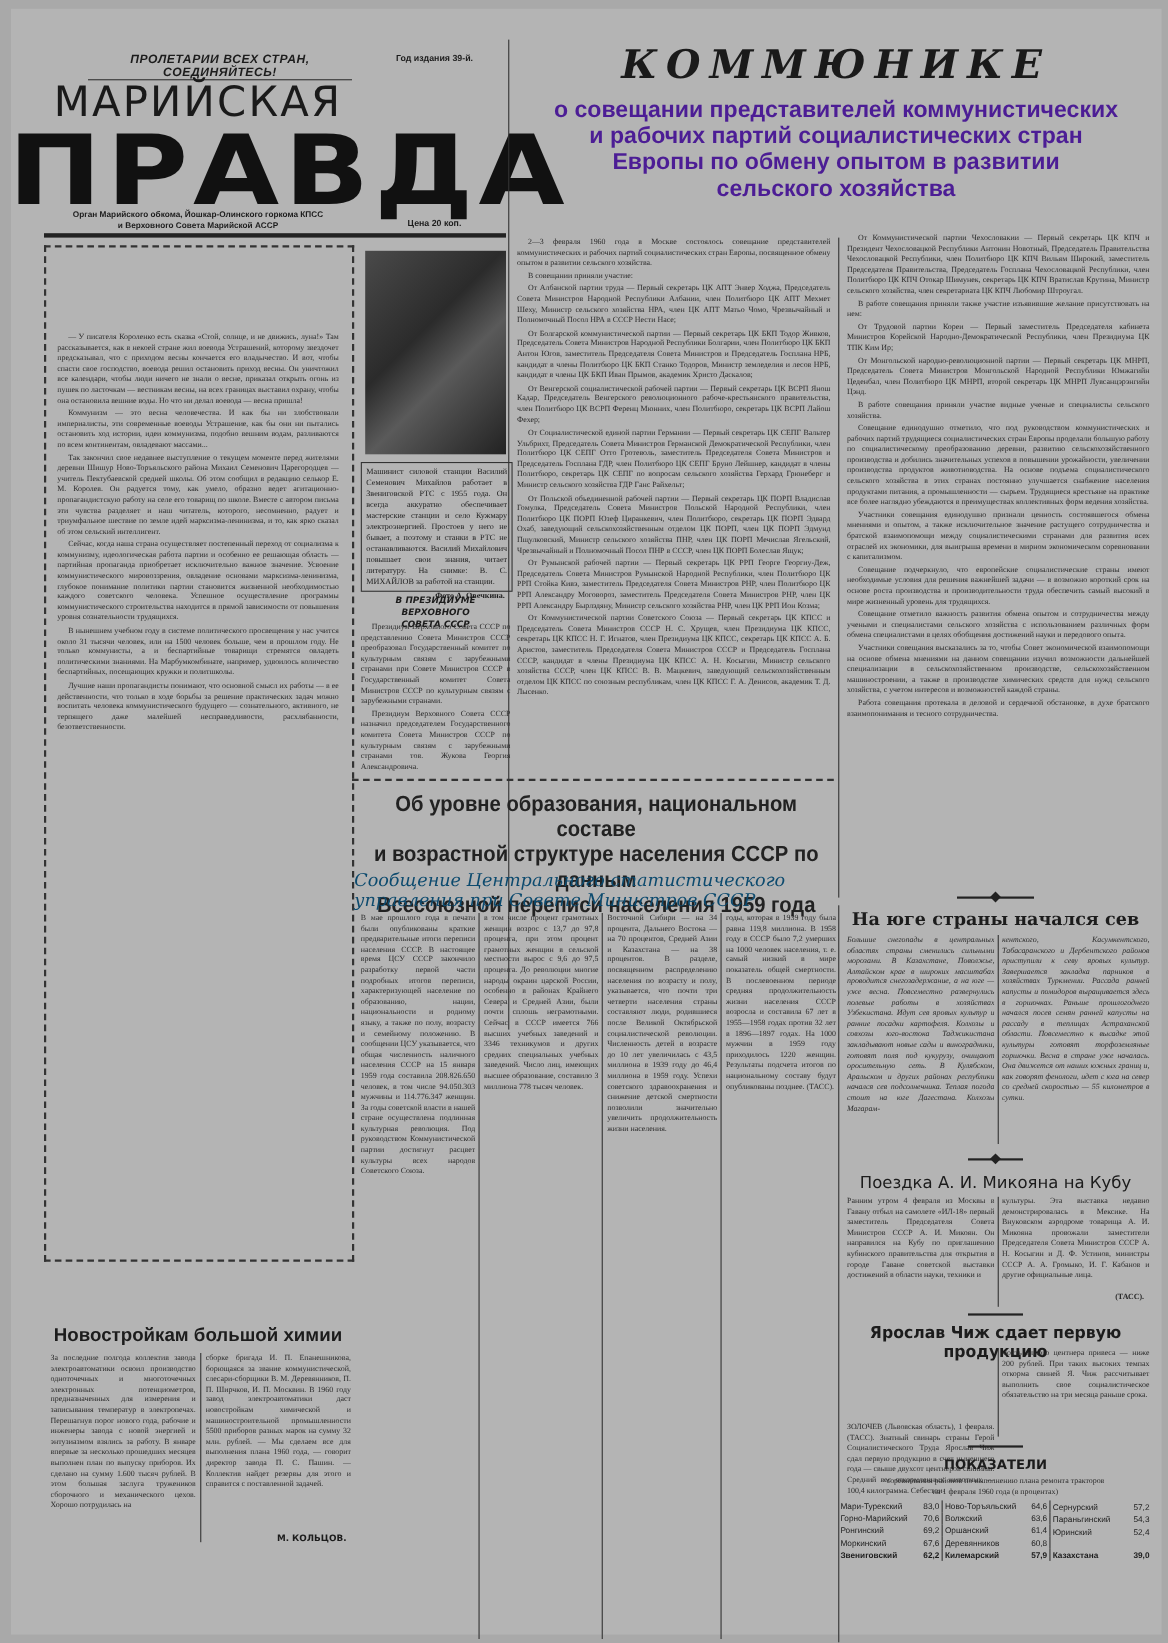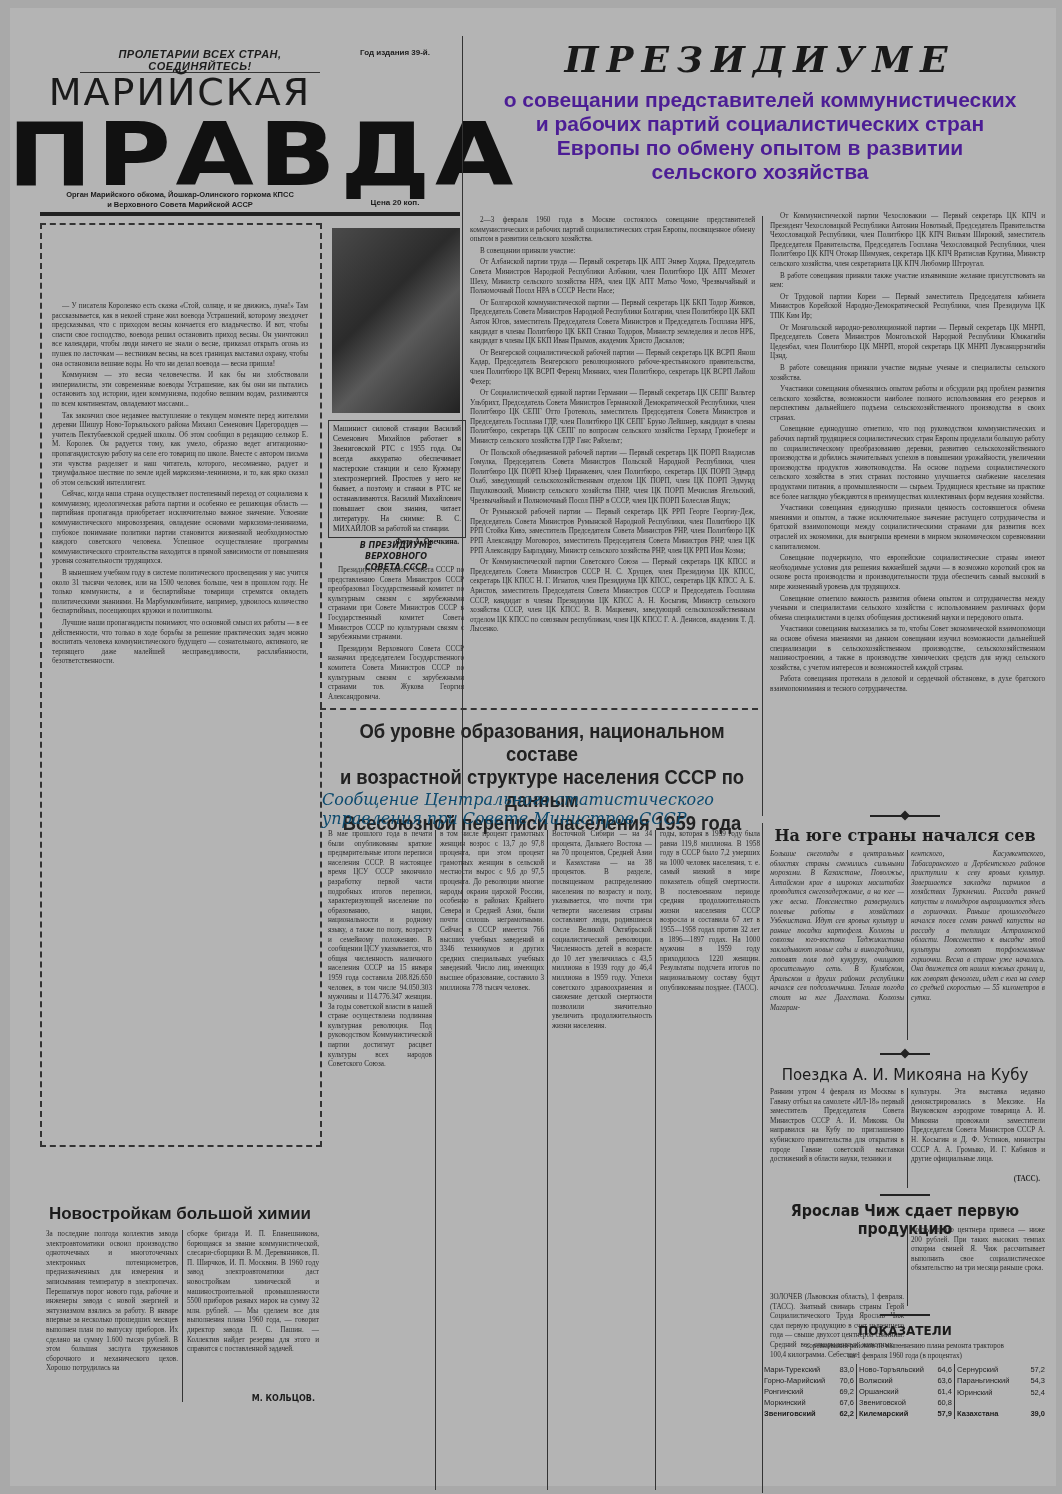--- a/index.html
+++ b/index.html
@@ -20,21 +20,21 @@
   .big-head { font-family:"DejaVu Serif", serif; font-style:italic; font-weight:bold; font-size:36px; letter-spacing:8px; text-align:center; color:#1a1a1a; }
   .sub-head { font-family:Liberation Sans, sans-serif; font-weight:bold; font-size:21px; line-height:24px; text-align:center; color:#4c1d95; }
   .box-head { font-family:"DejaVu Sans", sans-serif; font-size:21px; line-height:22px; text-align:center; letter-spacing:1.5px; color:#1a1a1a; }
   .sans-bold { font-family:"DejaVu Sans", sans-serif; font-weight:bold; }
   .census-head { font-family:"Liberation Sans", sans-serif; font-weight:bold; font-size:20px; line-height:23px; text-align:center; transform:scaleX(0.92); color:#222; }
   .census-sub { font-family:"DejaVu Serif", serif; font-style:italic; font-size:16px; line-height:19px; color:#0c4a6e; }
   .sec-head { font-family:"DejaVu Serif", serif; font-weight:bold; font-size:16px; text-align:center; color:#1c1c1c; }
   .sec-head-sans { font-family:"DejaVu Sans", sans-serif; font-size:15px; text-align:center; color:#1c1c1c; }
   .photo { background:linear-gradient(135deg,#4a4a4a 0%,#2b2b2b 40%,#5a5a5a 60%,#222 100%); }
   .caption { font-size:7.4px; line-height:10px; font-family:"Liberation Serif", serif; text-align:justify; }
-  .ptable { font-family:"Liberation Sans", sans-serif; font-size:7.5px; line-height:11px; }
+  .ptable { font-family:"Liberation Sans", sans-serif; font-size:7.5px; line-height:11px;align-items:flex-end; }
   .ptable td { padding:0 2px; }
   .ornament { position:absolute; height:2px; background:#222; }
   .ornament::after { content:""; position:absolute; left:50%; top:-3px; width:7px; height:7px; background:#222; transform:translateX(-50%) rotate(45deg); }
 </style>
 </head>
 <body>
 
 <div class="page">
 
   <div class="abs motto" style="left:70px;top:40px;width:240px;">ПРОЛЕТАРИИ ВСЕХ СТРАН, СОЕДИНЯЙТЕСЬ!</div>
@@ -42,21 +42,21 @@
   <div class="abs mast2" style="left:20px;top:102px;width:300px;">ПРАВДА</div>
   <div class="abs organ" style="left:40px;top:182px;width:260px;">
     <div>Орган Марийского обкома, Йошкар-Олинского горкома КПСС</div>
     <div>и Верховного Совета Марийской АССР</div>
   </div>
   <div class="abs organ" style="left:335px;top:40px;width:100px;font-size:8px;">Год издания 39-й.</div>
   <div class="abs organ" style="left:335px;top:190px;width:100px;font-size:8px;">Цена 20 коп.</div>
   <div class="hrule" style="left:30px;top:204px;width:420px;height:4px;"></div>
 
   <div class="vrule" style="left:452px;top:28px;height:900px;"></div>
-  <div class="abs big-head" style="left:470px;top:30px;width:560px;">ПРЕЗИДИУМЕ</div>
+  <div class="abs big-head" style="left:470px;top:30px;width:560px;">КОММЮНИКЕ</div>
   <div class="abs sub-head" style="left:470px;top:80px;width:560px;">
     <div>о совещании представителей коммунистических</div>
     <div>и рабочих партий социалистических стран</div>
     <div>Европы по обмену опытом в развитии</div>
     <div>сельского хозяйства</div>
   </div>
   <div class="abs col-text" style="left:460px;top:208px;width:285px;height:485px;">
     <p>2—3 февраля 1960 года в Москве состоялось совещание представителей коммунистических и рабочих партий социалистических стран Европы, посвященное обмену опытом в развитии сельского хозяйства.</p>
     <p>В совещании приняли участие:</p>
     <p>От Албанской партии труда — Первый секретарь ЦК АПТ Энвер Ходжа, Председатель Совета Министров Народной Республики Албании, член Политбюро ЦК АПТ Мехмет Шеху, Министр сельского хозяйства НРА, член ЦК АПТ Матьо Чомо, Чрезвычайный и Полномочный Посол НРА в СССР Нести Насе;</p>
@@ -67,21 +67,20 @@
     <p>От Румынской рабочей партии — Первый секретарь ЦК РРП Георге Георгиу-Деж, Председатель Совета Министров Румынской Народной Республики, член Политбюро ЦК РРП Стойка Кивэ, заместитель Председателя Совета Министров РНР, член Политбюро ЦК РРП Александру Моговороз, заместитель Председателя Совета Министров РНР, член ЦК РРП Александру Бырлэдяну, Министр сельского хозяйства РНР, член ЦК РРП Ион Козма;</p>
     <p>От Коммунистической партии Советского Союза — Первый секретарь ЦК КПСС и Председатель Совета Министров СССР Н. С. Хрущев, член Президиума ЦК КПСС, секретарь ЦК КПСС Н. Г. Игнатов, член Президиума ЦК КПСС, секретарь ЦК КПСС А. Б. Аристов, заместитель Председателя Совета Министров СССР и Председатель Госплана СССР, кандидат в члены Президиума ЦК КПСС А. Н. Косыгин, Министр сельского хозяйства СССР, член ЦК КПСС В. В. Мацкевич, заведующий сельскохозяйственным отделом ЦК КПСС по союзным республикам, член ЦК КПСС Г. А. Денисов, академик Т. Д. Лысенко.</p>
   </div>
   <div class="vrule" style="left:752px;top:208px;height:600px;"></div>
   <div class="abs col-text" style="left:760px;top:204px;width:275px;height:595px;">
     <p>От Коммунистической партии Чехословакии — Первый секретарь ЦК КПЧ и Президент Чехословацкой Республики Антонин Новотный, Председатель Правительства Чехословацкой Республики, член Политбюро ЦК КПЧ Вильям Широкий, заместитель Председателя Правительства, Председатель Госплана Чехословацкой Республики, член Политбюро ЦК КПЧ Отокар Шимунек, секретарь ЦК КПЧ Вратислав Крутина, Министр сельского хозяйства, член секретариата ЦК КПЧ Любомир Штроугал.</p>
     <p>В работе совещания приняли также участие изъявившие желание присутствовать на нем:</p>
     <p>От Трудовой партии Кореи — Первый заместитель Председателя кабинета Министров Корейской Народно-Демократической Республики, член Президиума ЦК ТПК Ким Ир;</p>
     <p>От Монгольской народно-революционной партии — Первый секретарь ЦК МНРП, Председатель Совета Министров Монгольской Народной Республики Юмжагийн Цеденбал, член Политбюро ЦК МНРП, второй секретарь ЦК МНРП Лувсанцэрэнгийн Цэнд.</p>
     <p>В работе совещания приняли участие видные ученые и специалисты сельского хозяйства.</p>
-    <p>Участники совещания обменялись опытом работы и обсудили ряд проблем развития сельского хозяйства, возможности наиболее полного использования его резервов и перспективы дальнейшего подъема сельскохозяйственного производства в своих странах.</p>
     <p>Совещание единодушно отметило, что под руководством коммунистических и рабочих партий трудящиеся социалистических стран Европы проделали большую работу по социалистическому преобразованию деревни, развитию сельскохозяйственного производства и добились значительных успехов в повышении урожайности, увеличении производства продуктов животноводства. На основе подъема социалистического сельского хозяйства в этих странах постоянно улучшается снабжение населения продуктами питания, а промышленности — сырьем. Трудящиеся крестьяне на практике все более наглядно убеждаются в преимуществах коллективных форм ведения хозяйства.</p>
     <p>Участники совещания единодушно признали ценность состоявшегося обмена мнениями и опытом, а также исключительное значение растущего сотрудничества и братской взаимопомощи между социалистическими странами для развития всех отраслей их экономики, для выигрыша времени в мирном экономическом соревновании с капитализмом.</p>
     <p>Совещание подчеркнуло, что европейские социалистические страны имеют необходимые условия для решения важнейшей задачи — в возможно короткий срок на основе роста производства и производительности труда обеспечить самый высокий в мире жизненный уровень для трудящихся.</p>
     <p>Совещание отметило важность развития обмена опытом и сотрудничества между учеными и специалистами сельского хозяйства с использованием различных форм обмена специалистами в целях обобщения достижений науки и передового опыта.</p>
     <p>Участники совещания высказались за то, чтобы Совет экономической взаимопомощи на основе обмена мнениями на данном совещании изучил возможности дальнейшей специализации в сельскохозяйственном производстве, сельскохозяйственном машиностроении, а также в производстве химических средств для нужд сельского хозяйства, с учетом интересов и возможностей каждой страны.</p>
     <p>Работа совещания протекала в деловой и сердечной обстановке, в духе братского взаимопонимания и тесного сотрудничества.</p>
   </div>
   <div class="ornament" style="left:860px;top:807px;width:70px;"></div>
 
   <div class="abs wavy" style="left:30px;top:215px;width:278px;height:920px;"></div>
@@ -185,21 +184,21 @@
           </tr>
       <tr>
             <td>Волжский</td>
             <td style="text-align:right">63,6</td>
           </tr>
       <tr>
             <td>Оршанский</td>
             <td style="text-align:right">61,4</td>
           </tr>
       <tr>
-            <td>Звениговской</td>
+            <td>Деревянников</td>
             <td style="text-align:right">60,8</td>
           </tr>
       <tr style="font-weight:bold">
             <td>Килемарский</td>
             <td style="text-align:right">57,9</td>
           </tr>
     </tbody>
       </table>
     <table style="border-collapse:collapse;width:92px;">
       <tbody>

